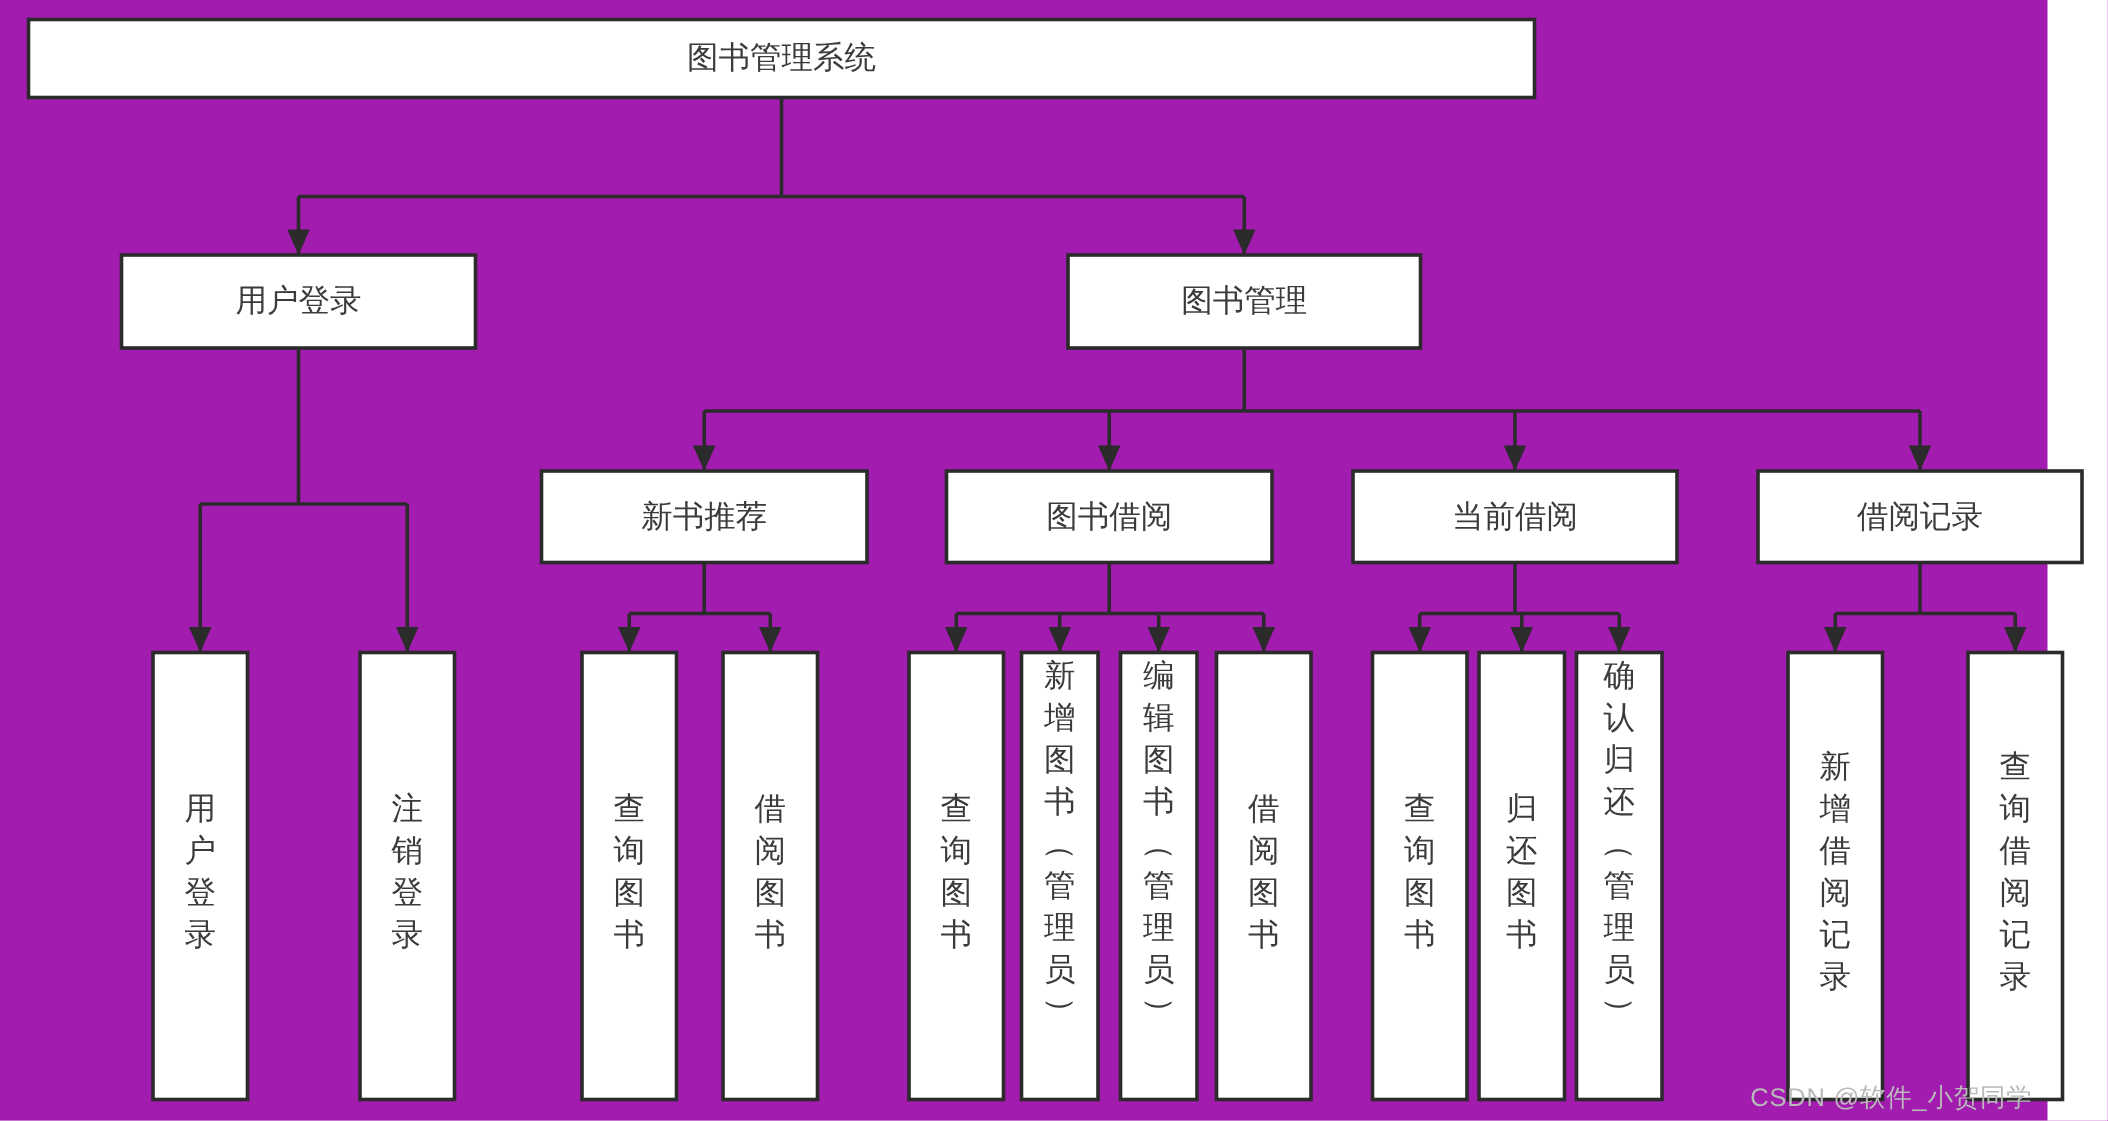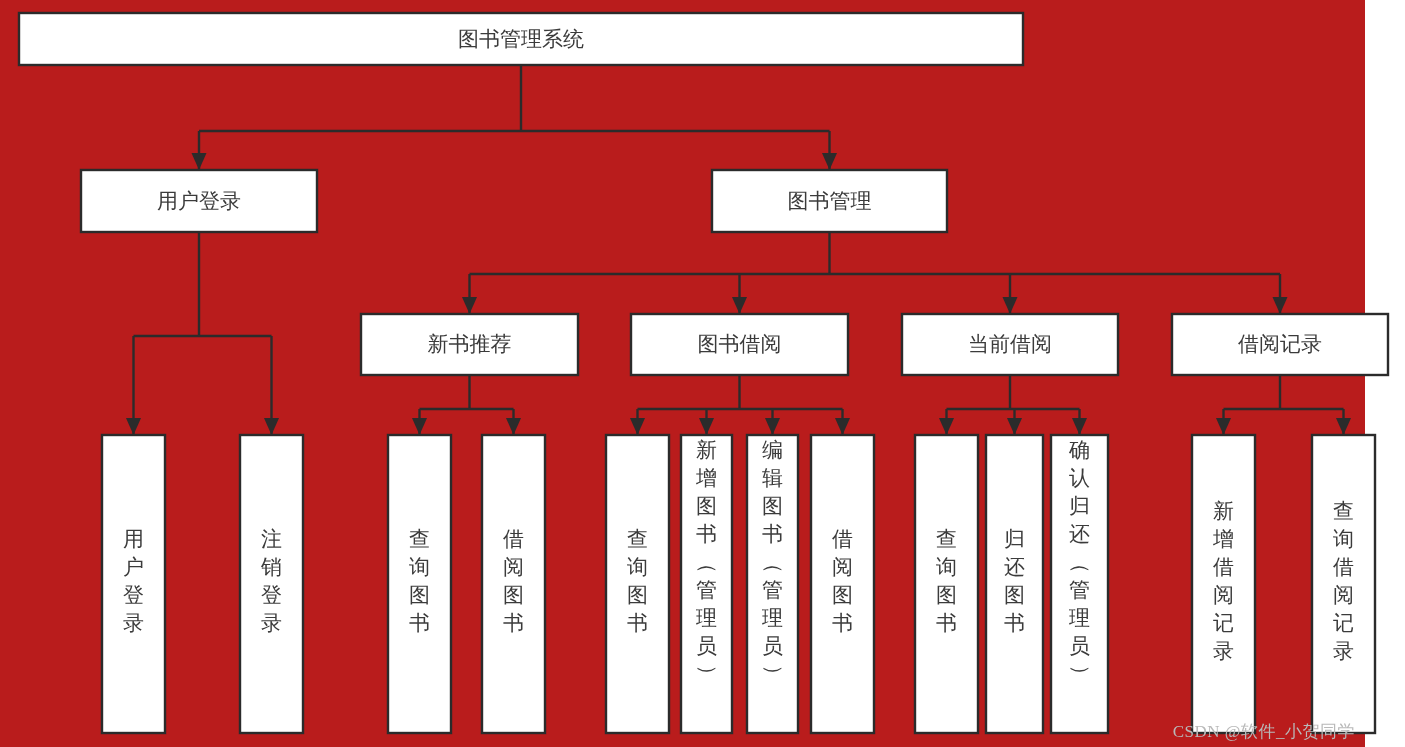--- a/index.html
+++ b/index.html
@@ -11,21 +11,21 @@
     width: 1405px;
     height: 747px;
     font-family: "Liberation Sans", "DejaVu Sans", sans-serif;
     overflow: hidden;
     position: relative;
   }
   #diagram-root {
     position: relative;
     width: 1365px;
     height: 747px;
-    background: #b91c1c;
+    background: #a21caf;
   }
   svg#flow {
     position: absolute;
     left: 0;
     top: 0;
     width: 1405px;
     height: 747px;
   }
   .node-box {
     fill: #ffffff;
@@ -52,21 +52,21 @@
   .node-label-vertical {
     font-family: "Liberation Sans", "DejaVu Sans", sans-serif;
     font-size: 21px;
     fill: #3b3b3b;
     text-anchor: middle;
   }
   .watermark {
     position: absolute;
     right: 10px;
     bottom: 4px;
-    font-family: Liberation Serif, serif;
+    font-family: Liberation Sans, sans-serif;
     font-size: 17px;
     color: #b9b9b9;
     letter-spacing: 0.5px;
     white-space: nowrap;
     user-select: none;
   }
 </style>
 </head>
 <body>
 

